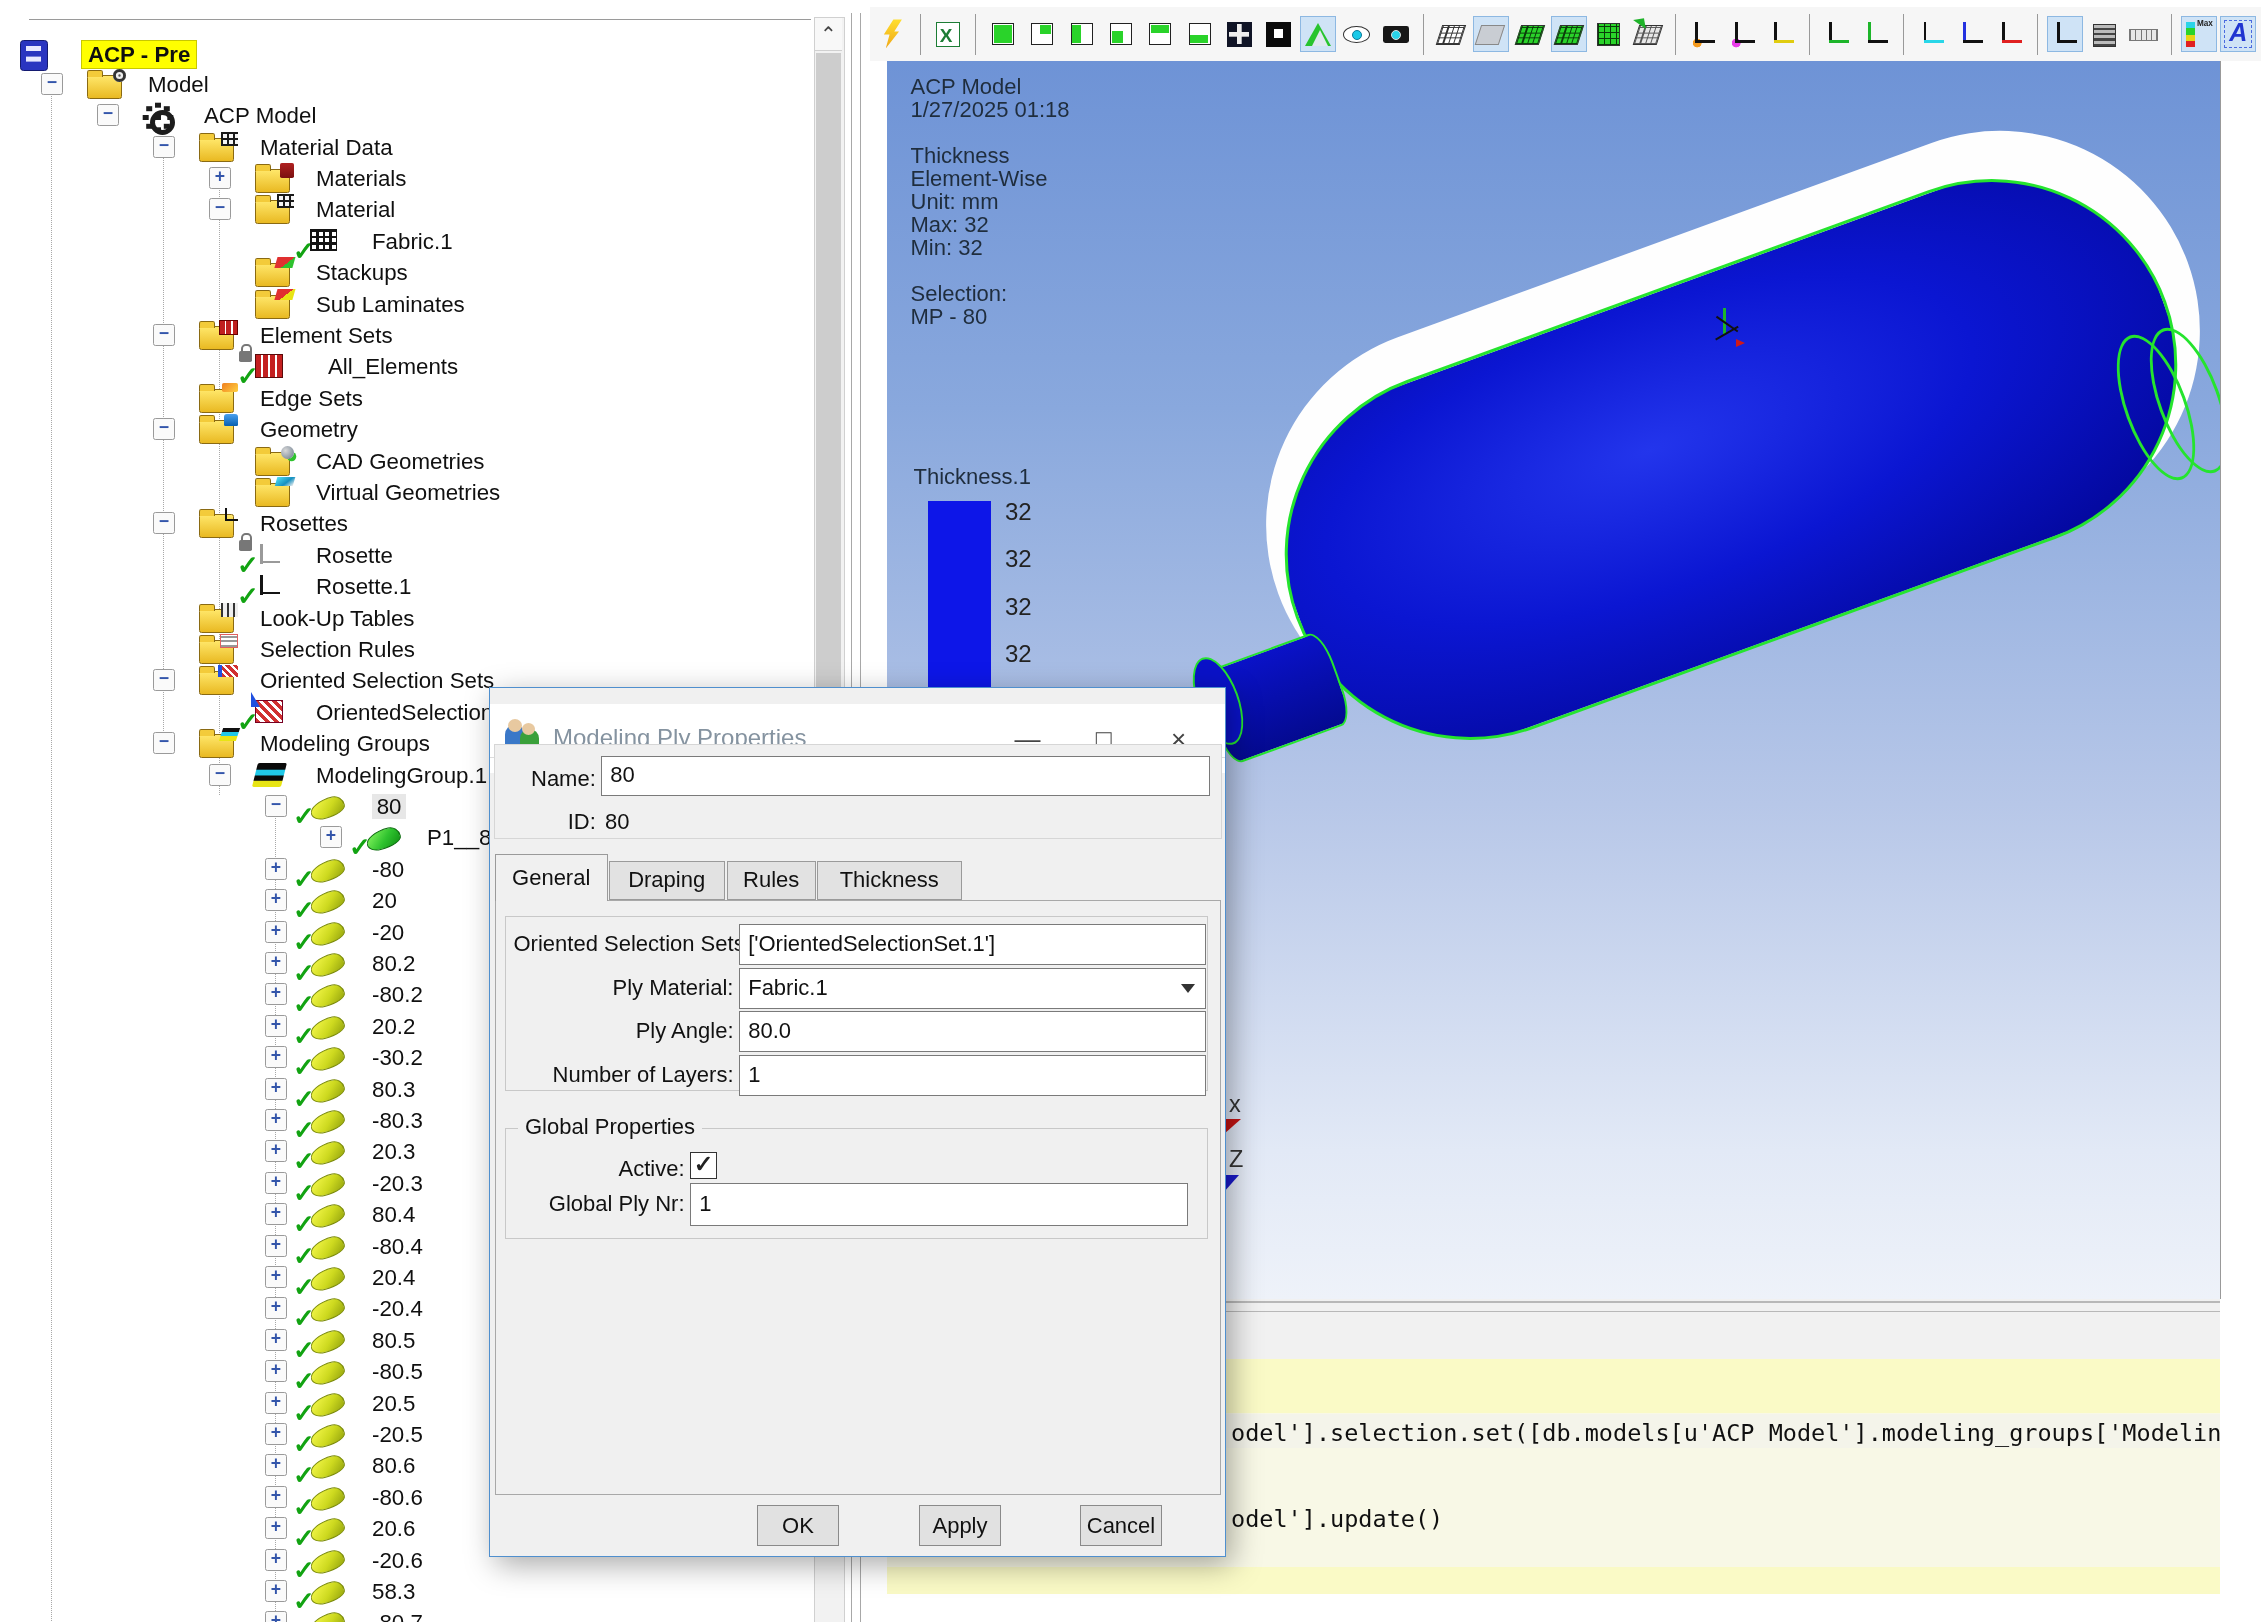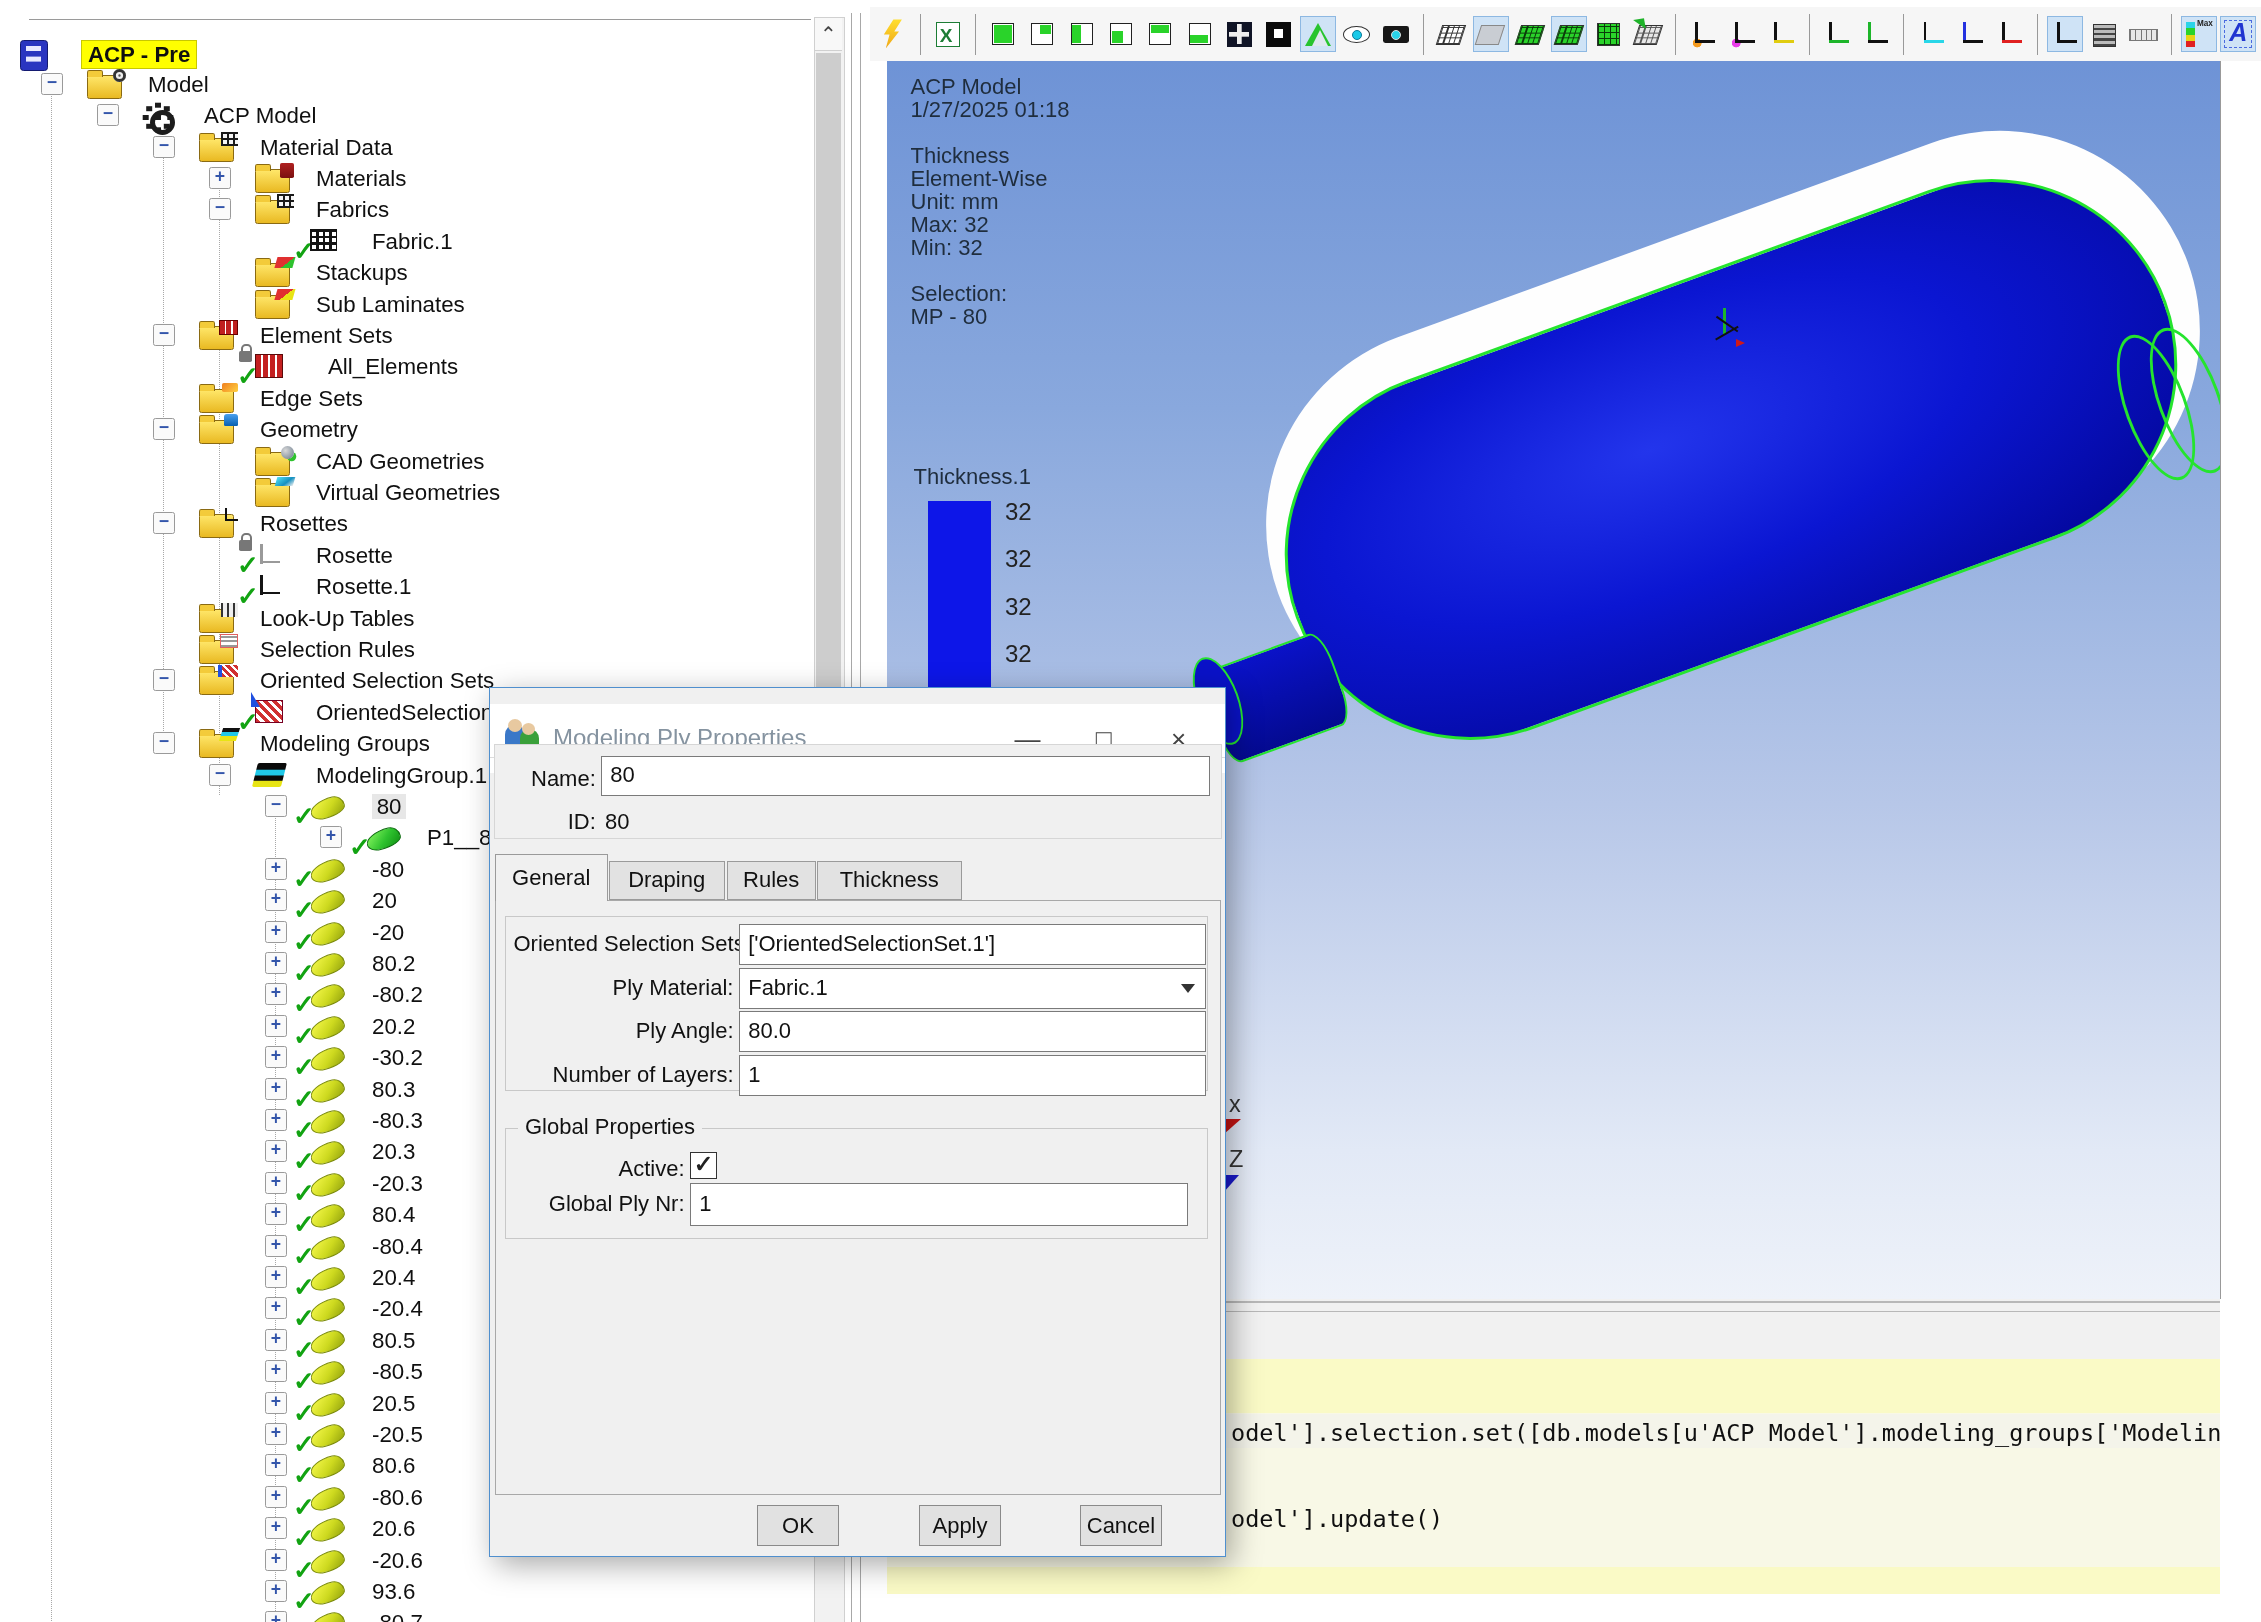--- a/index.html
+++ b/index.html
@@ -213,21 +213,21 @@
         <div class="trow" style="top: 149px;">
     <span class="exp" style="left: 209px;">+</span>
 
     <span class="ico fol fol-book" style="left: 255px;"></span>
     <span class="lbl" style="left: 316px;">Materials</span>
   </div>
         <div class="trow" style="top: 180px;">
     <span class="exp" style="left: 209px;">−</span>
 
     <span class="ico fol fol-weave" style="left: 255px;"></span>
-    <span class="lbl" style="left: 316px;">Fabrics</span>
+    <span class="lbl" style="left: 316px;">Material</span>
   </div>
         <div class="trow" style="top: 212px;">
 
     <span class="chk" style="left: 293px;">✓</span>
     <span class="ico weave-item" style="left: 310px;"></span>
     <span class="lbl" style="left: 372px;">Fabric.1</span>
   </div>
         <div class="trow" style="top: 243px;">
 
     <span class="ico fol fol-sheet-rg" style="left: 255px;"></span>
@@ -498,21 +498,21 @@
 
     <span class="chk" style="left: 293px;">✓</span>
     <span class="ico leaf-y" style="left: 310px;"></span>
     <span class="lbl" style="left: 372px;">-20.6</span>
   </div>
         <div class="trow" style="top: 1562px;">
     <span class="exp" style="left: 265px;">+</span>
 
     <span class="chk" style="left: 293px;">✓</span>
     <span class="ico leaf-y" style="left: 310px;"></span>
-    <span class="lbl" style="left: 372px;">93.6</span>
+    <span class="lbl" style="left: 372px;">58.3</span>
   </div>
         <div class="trow" style="top: 1593px;">
     <span class="exp" style="left: 265px;">+</span>
 
     <span class="chk" style="left: 293px;">✓</span>
     <span class="ico leaf-y" style="left: 310px;"></span>
     <span class="lbl" style="left: 372px;">-80.7</span>
   </div>
       </div>
   </div>

